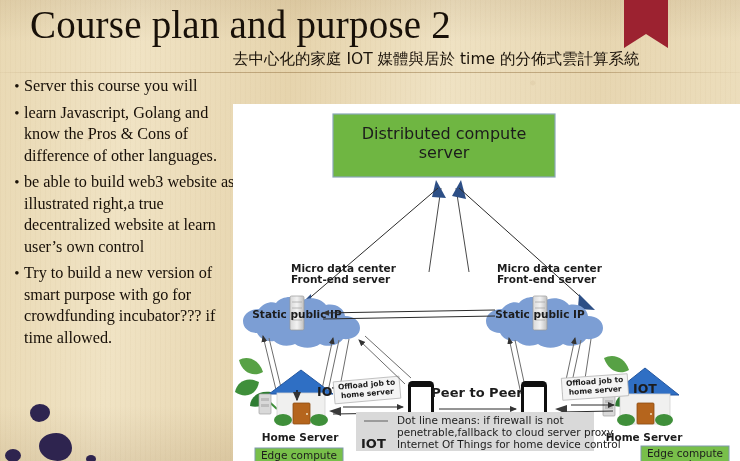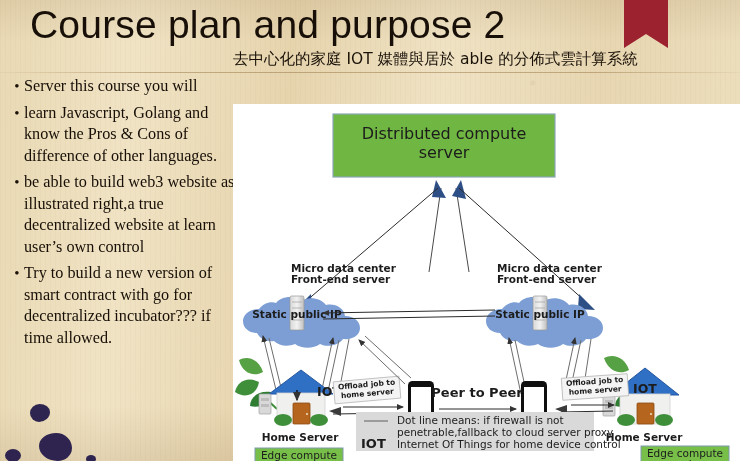--- a/index.html
+++ b/index.html
@@ -52,21 +52,21 @@
     background: #9c2230;
     clip-path: polygon(0 0, 100% 0, 100% 100%, 50% 72%, 0 100%);
     box-shadow: 0 0 5px rgba(90,20,28,0.45);
   }
 
   
   #title {
     position: absolute;
     left: 30px;
     top: 2px;
-    font-family: Liberation Sans, sans-serif;
+    font-family: Liberation Serif, serif;
     font-size: 39px;
     line-height: 46px;
     color: #181008;
     letter-spacing: 0.2px;
     white-space: nowrap;
   }
   #subtitle {
     position: absolute;
     left: 233px;
     top: 49px;
@@ -164,39 +164,39 @@
 <body>
 
 <div id="slide">
 
   <div id="paper-grain"></div>
   <div id="paper-shade"></div>
 
   <div id="bookmark"></div>
 
   <div id="title">Course plan and purpose 2</div>
-  <div id="subtitle">去中心化的家庭 IOT 媒體與居於 able 的分佈式雲計算系統</div>
+  <div id="subtitle">去中心化的家庭 IOT 媒體與居於 time 的分佈式雲計算系統</div>
   <div id="header-rule"></div>
 
   <div id="bullets">
     <div class="bullet">
       <span class="dot">•</span>
       <span class="btext">Server this course you will</span>
     </div>
     <div class="bullet">
       <span class="dot">•</span>
       <span class="btext">learn Javascript, Golang and know the Pros &amp; Cons of difference of other languages.</span>
     </div>
     <div class="bullet">
       <span class="dot">•</span>
       <span class="btext">be able to build web3 website as illustrated right,a true decentralized website at learn user’s own control</span>
     </div>
     <div class="bullet">
       <span class="dot">•</span>
-      <span class="btext">Try to build a new version of smart contract with go for decentralized incubator??? if time allowed.</span>
+      <span class="btext">Try to build a new version of smart purpose with go for crowdfunding incubator??? if time allowed.</span>
     </div>
   </div>
 
   <div class="splotch" id="splotch-1"></div>
   <div class="splotch" id="splotch-2"></div>
   <div class="splotch" id="splotch-3"></div>
   <div class="splotch" id="splotch-4"></div>
 
   <div id="diagram-panel">
     <svg id="diagram-svg" width="507" height="367" viewBox="0 0 507 367" xmlns="http://www.w3.org/2000/svg">

